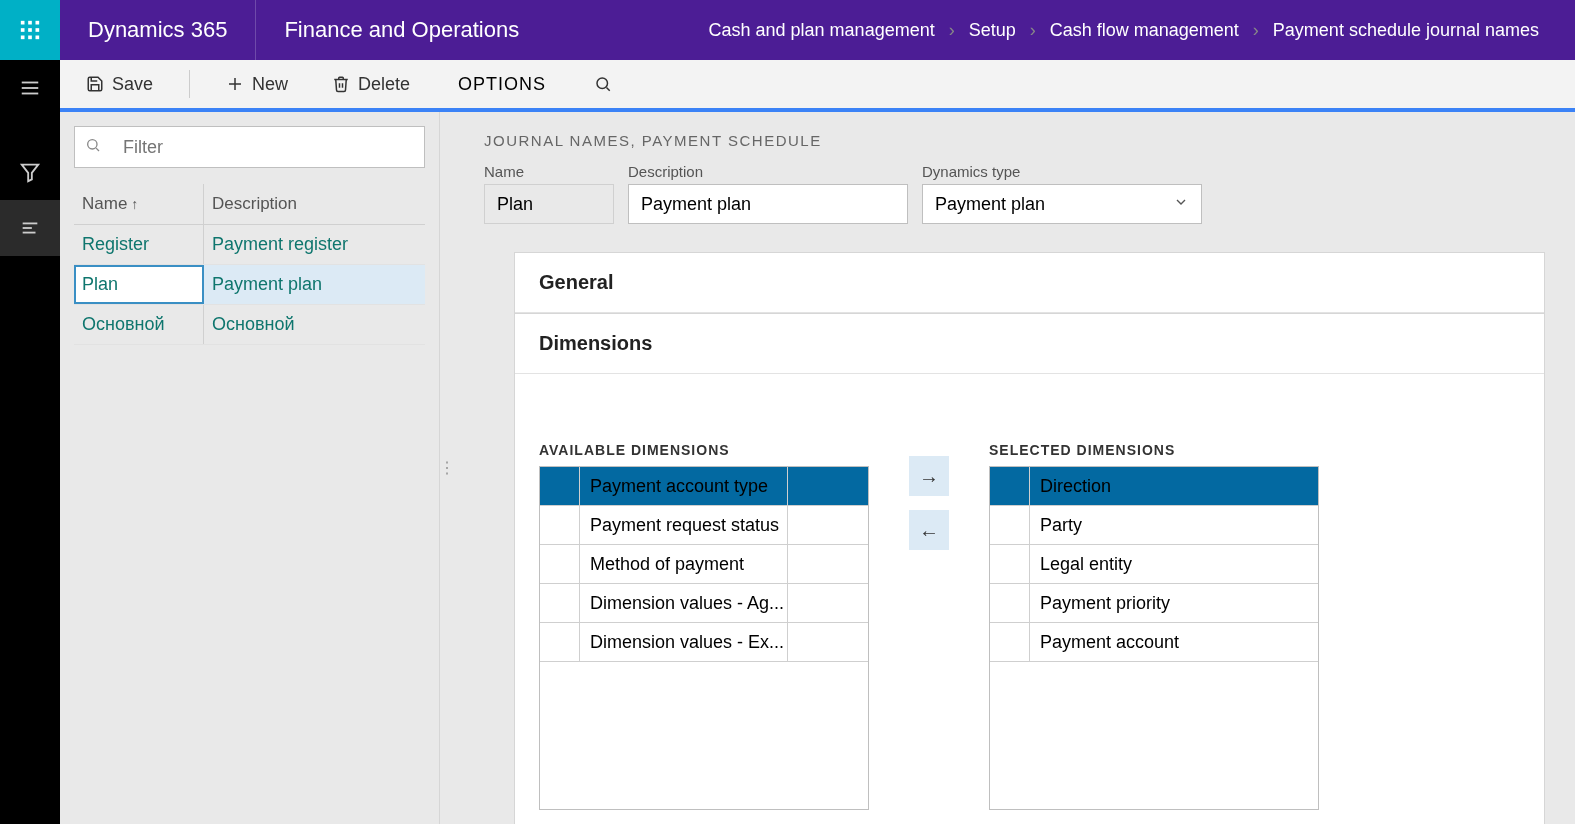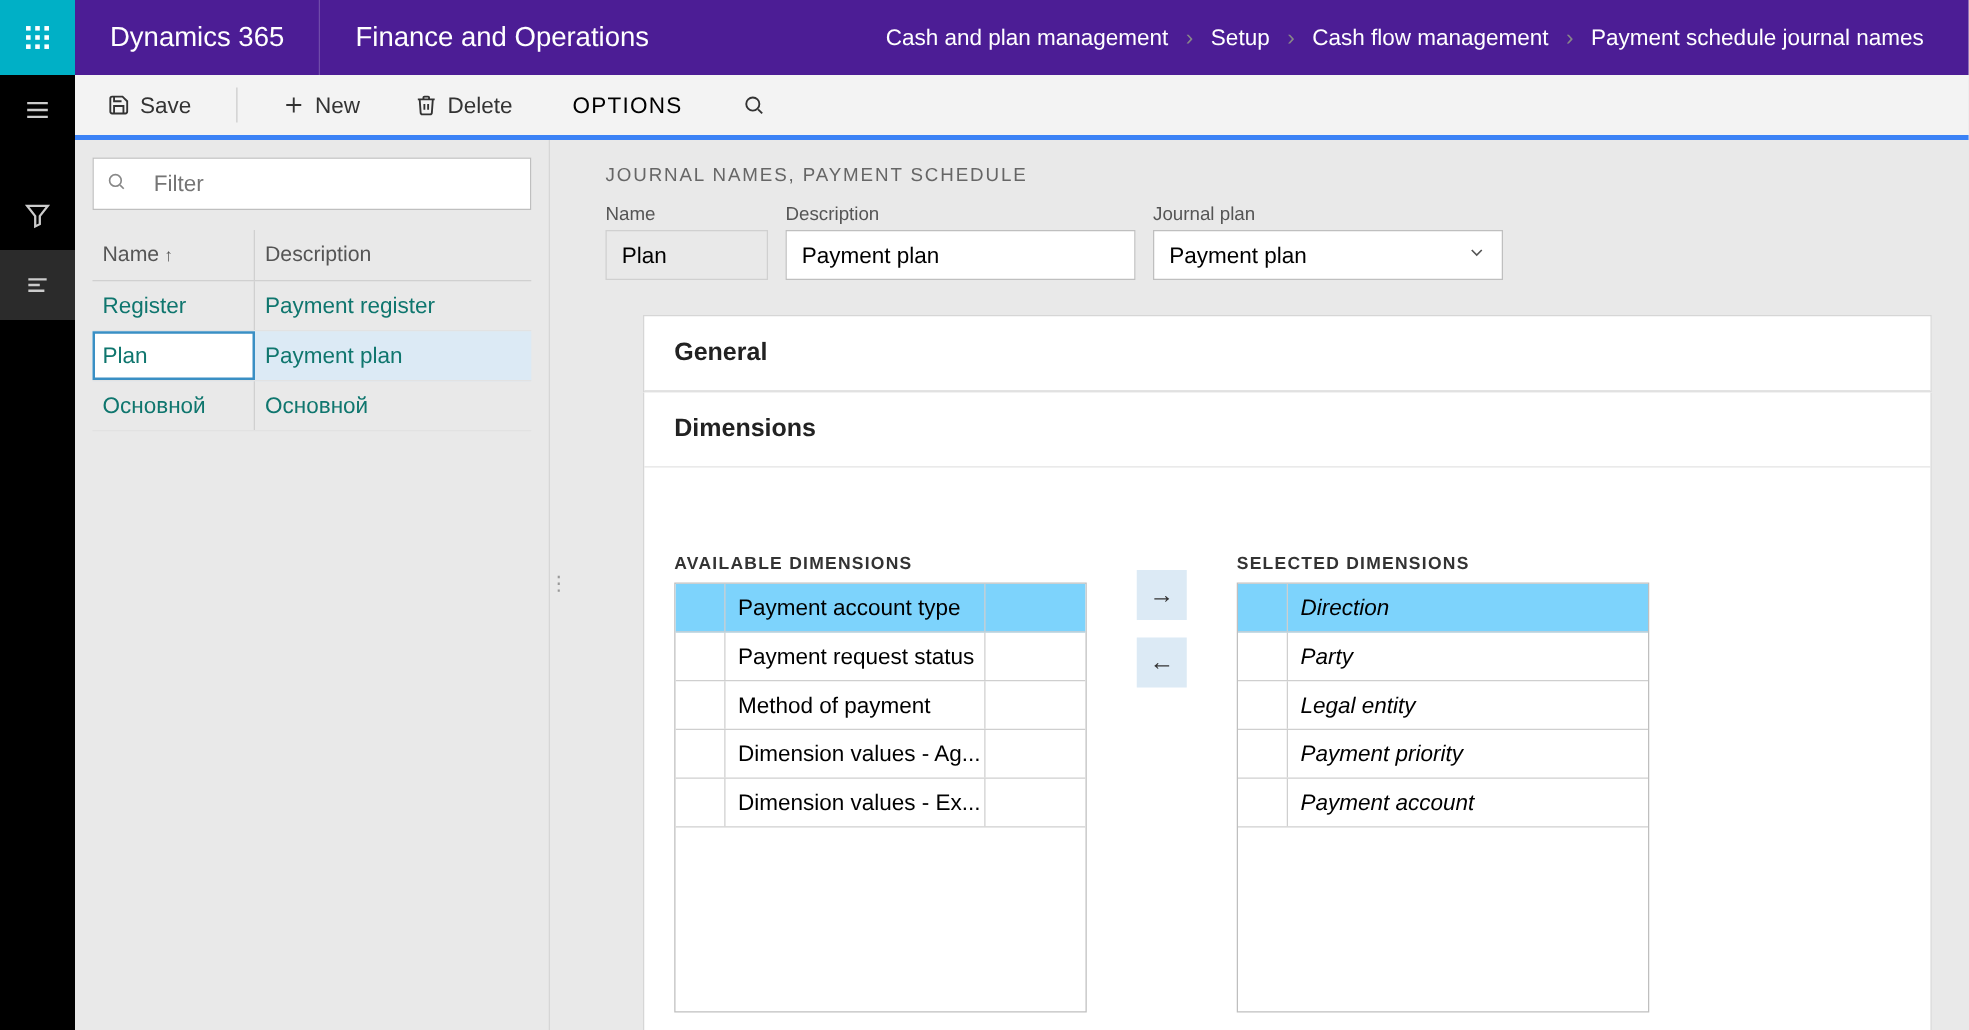--- a/index.html
+++ b/index.html
@@ -60,22 +60,22 @@
 .ft-header { padding: 18px 24px; font-size: 20px; font-weight: 600; color: #222; cursor: pointer; border-bottom: 1px solid #e3e3e3; }
 .ft-body { padding: 20px 24px 30px 24px; }
 
 .dims { display: flex; align-items: flex-start; gap: 40px; }
 .dimcol { display: flex; flex-direction: column; margin-top: 48px; }
 .dimcol .dc-title { font-size: 14px; letter-spacing: 1px; color: #333; font-weight: 700; margin-bottom: 8px; }
 .dimlist { border: 1px solid #bfbfbf; width: 330px; height: 344px; overflow: hidden; }
 .dimrow { display: flex; border-bottom: 1px solid #cfcfcf; height: 39px; align-items: center; cursor: pointer; }
 .dimrow .cb { width: 40px; border-right: 1px solid #cfcfcf; height: 100%; }
 .dimrow .txt { width: 208px; padding: 0 10px; font-size: 18px; white-space: nowrap; overflow: hidden; text-overflow: ellipsis; border-right: 1px solid #cfcfcf; height: 100%; display:flex; align-items:center;}
-.dimrow.selected { background: #7dd3fc; }
-.dimcol.selected-list .dimrow .txt { border-right: none; flex:1; width:auto;font-style:italic; }
+.dimrow.selected { background: #0369a1; }
+.dimcol.selected-list .dimrow .txt { border-right: none; flex:1; width:auto; }
 .movebtns { display: flex; flex-direction: column; gap: 14px; margin-top: 62px; }
 .movebtn { width: 40px; height: 40px; background: #dceaf5; display: flex; align-items: center; justify-content: center; font-size: 20px; color: #333; cursor: pointer; }
 .sort-arrow { font-size: 14px; margin-left: 4px; }
 </style>
 </head>
 <body>
 
 <div class="topbar">
   <div class="waffle">
     <svg viewBox="0 0 24 24" fill="#fff">
@@ -215,21 +215,21 @@
         <div class="header-fields">
           <div class="hf">
             <label>Name</label>
             <div class="field ro">Plan</div>
           </div>
           <div class="hf">
             <label>Description</label>
             <div class="field desc">Payment plan</div>
           </div>
           <div class="hf">
-            <label>Journal plan</label>
+            <label>Dynamics type</label>
             <div class="field sel">
               <span>Payment plan</span>
               <span>
                 <svg viewBox="0 0 24 24" width="16" height="16" fill="none" stroke="#555" stroke-width="2">
                     <polyline points="6 9 12 15 18 9"></polyline>
                   </svg>
               </span>
             </div>
           </div>
         </div>

